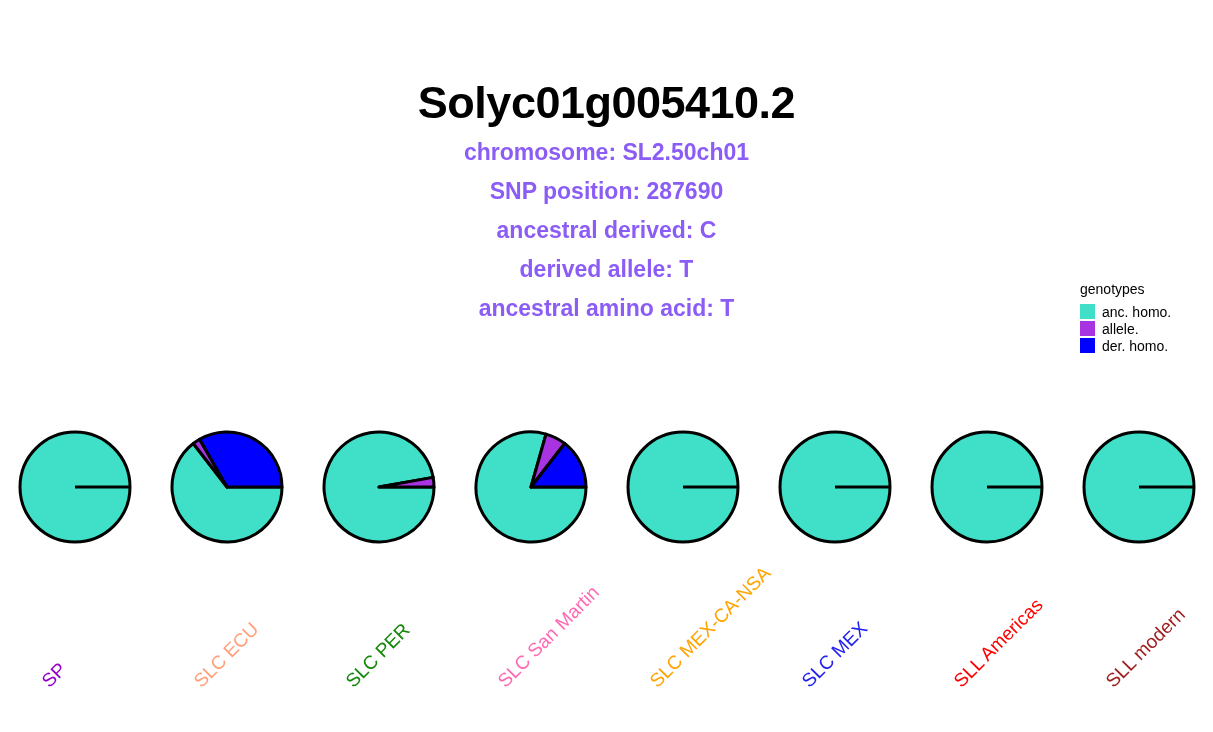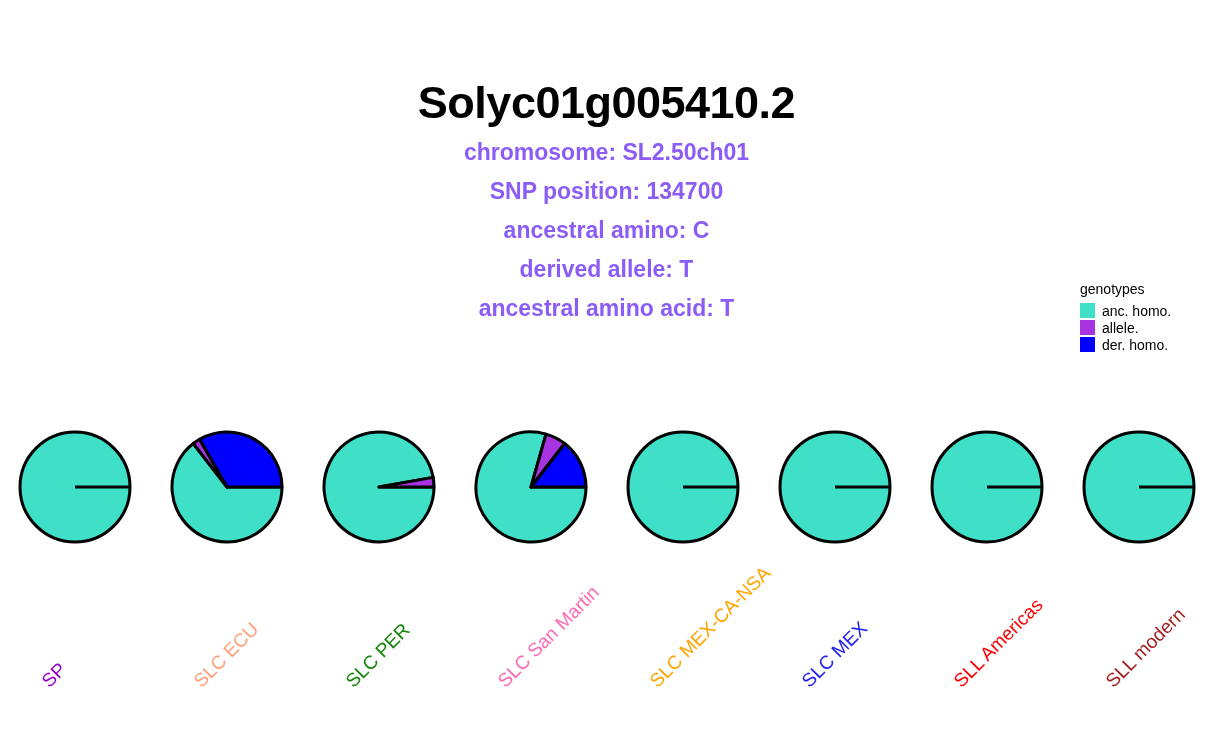--- a/index.html
+++ b/index.html
@@ -49,21 +49,21 @@
   }
   #legend-title {
     font-size: 14px;
     color: #000000;
     text-align: left;
     margin-bottom: 6px;
     padding-right: 12px;
   }
   .legend-row {
     display: flex;
-    align-items: flex-start;
+    align-items: center;
     height: 17px;
   }
   .legend-swatch {
     width: 15px;
     height: 15px;
     flex: 0 0 15px;
     margin-right: 7px;
   }
   .legend-label {
     font-size: 14px;
@@ -89,22 +89,22 @@
     transform-origin: 0% 100%;
     transform: rotate(-45deg);
   }
 </style>
 </head>
 <body>
 
 <div id="header">
   <div id="plot-title">Solyc01g005410.2</div>
   <div class="subtitle-line">chromosome: SL2.50ch01</div>
-  <div class="subtitle-line">SNP position: 134700</div>
-  <div class="subtitle-line">ancestral amino: C</div>
+  <div class="subtitle-line">SNP position: 287690</div>
+  <div class="subtitle-line">ancestral derived: C</div>
   <div class="subtitle-line">derived allele: T</div>
   <div class="subtitle-line">ancestral amino acid: T</div>
 </div>
 
 <div id="legend">
   <div id="legend-title">genotypes</div>
   <div id="legend-items">
       <div class="legend-row">
         <span class="legend-swatch" style="background: rgb(64, 224, 200);"></span>
         <span class="legend-label">anc. homo.</span>

